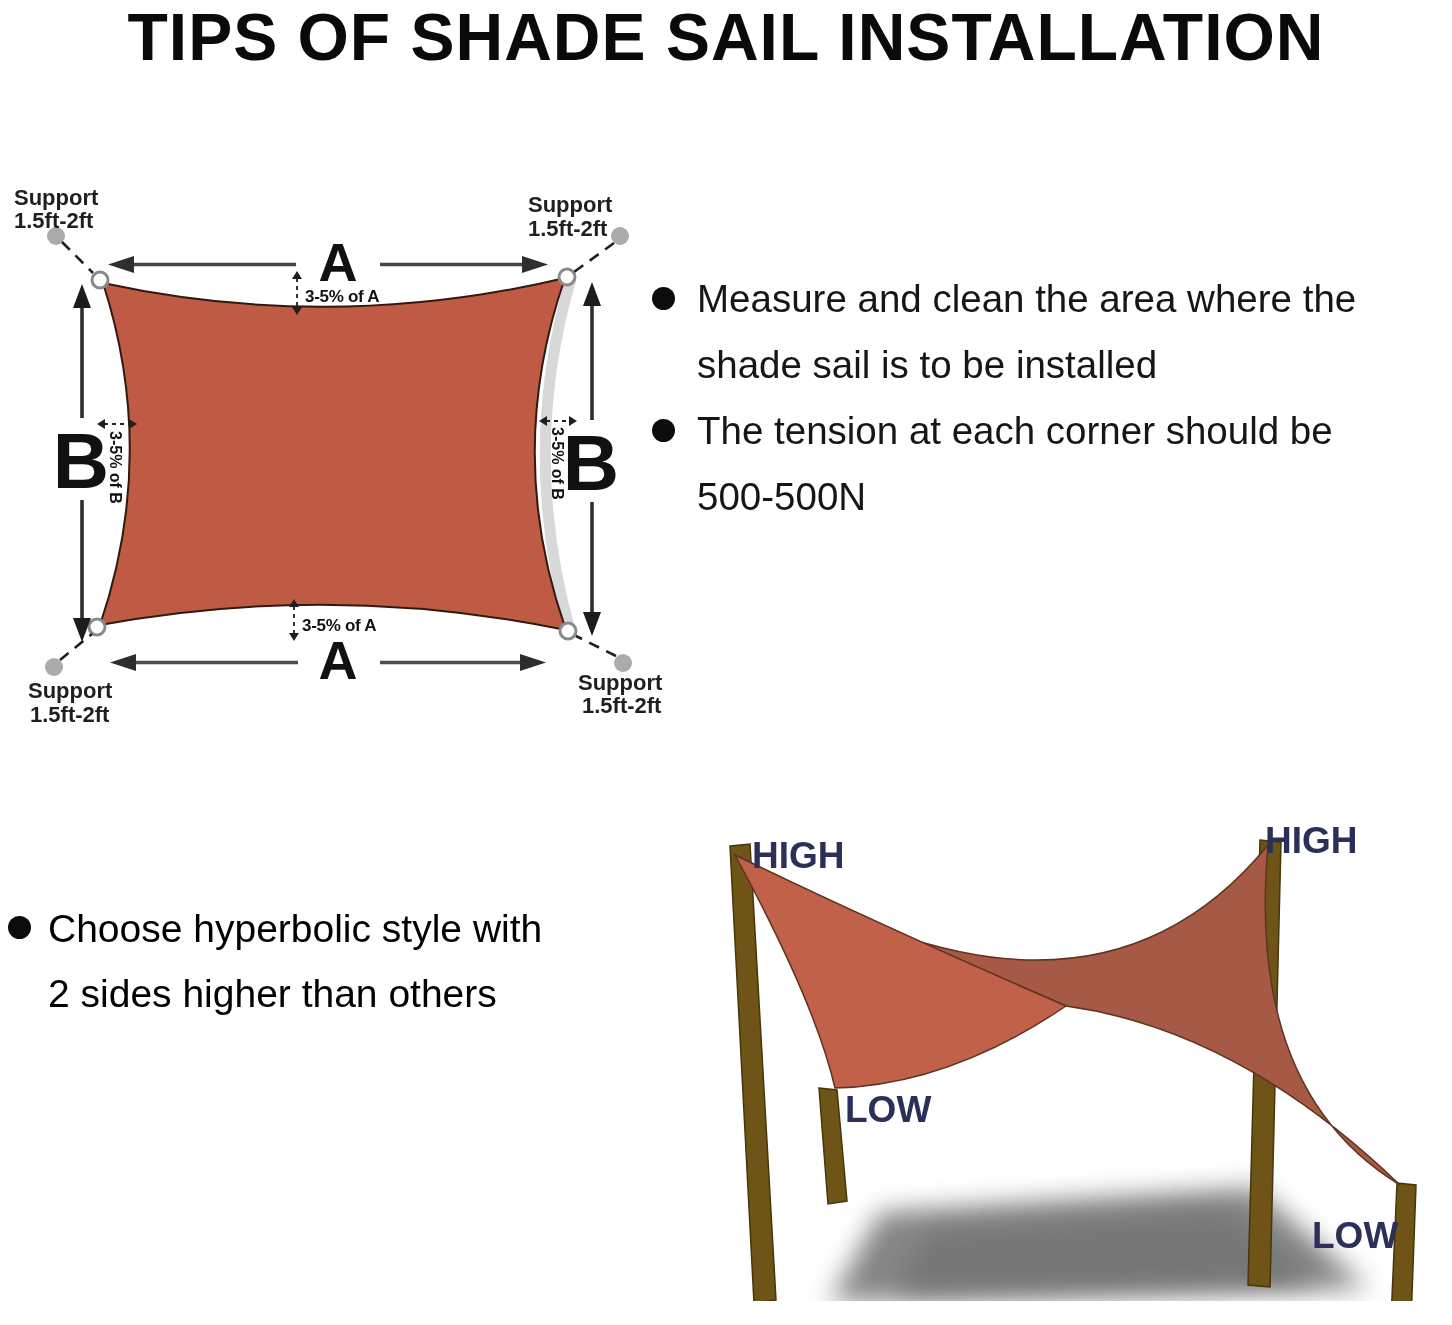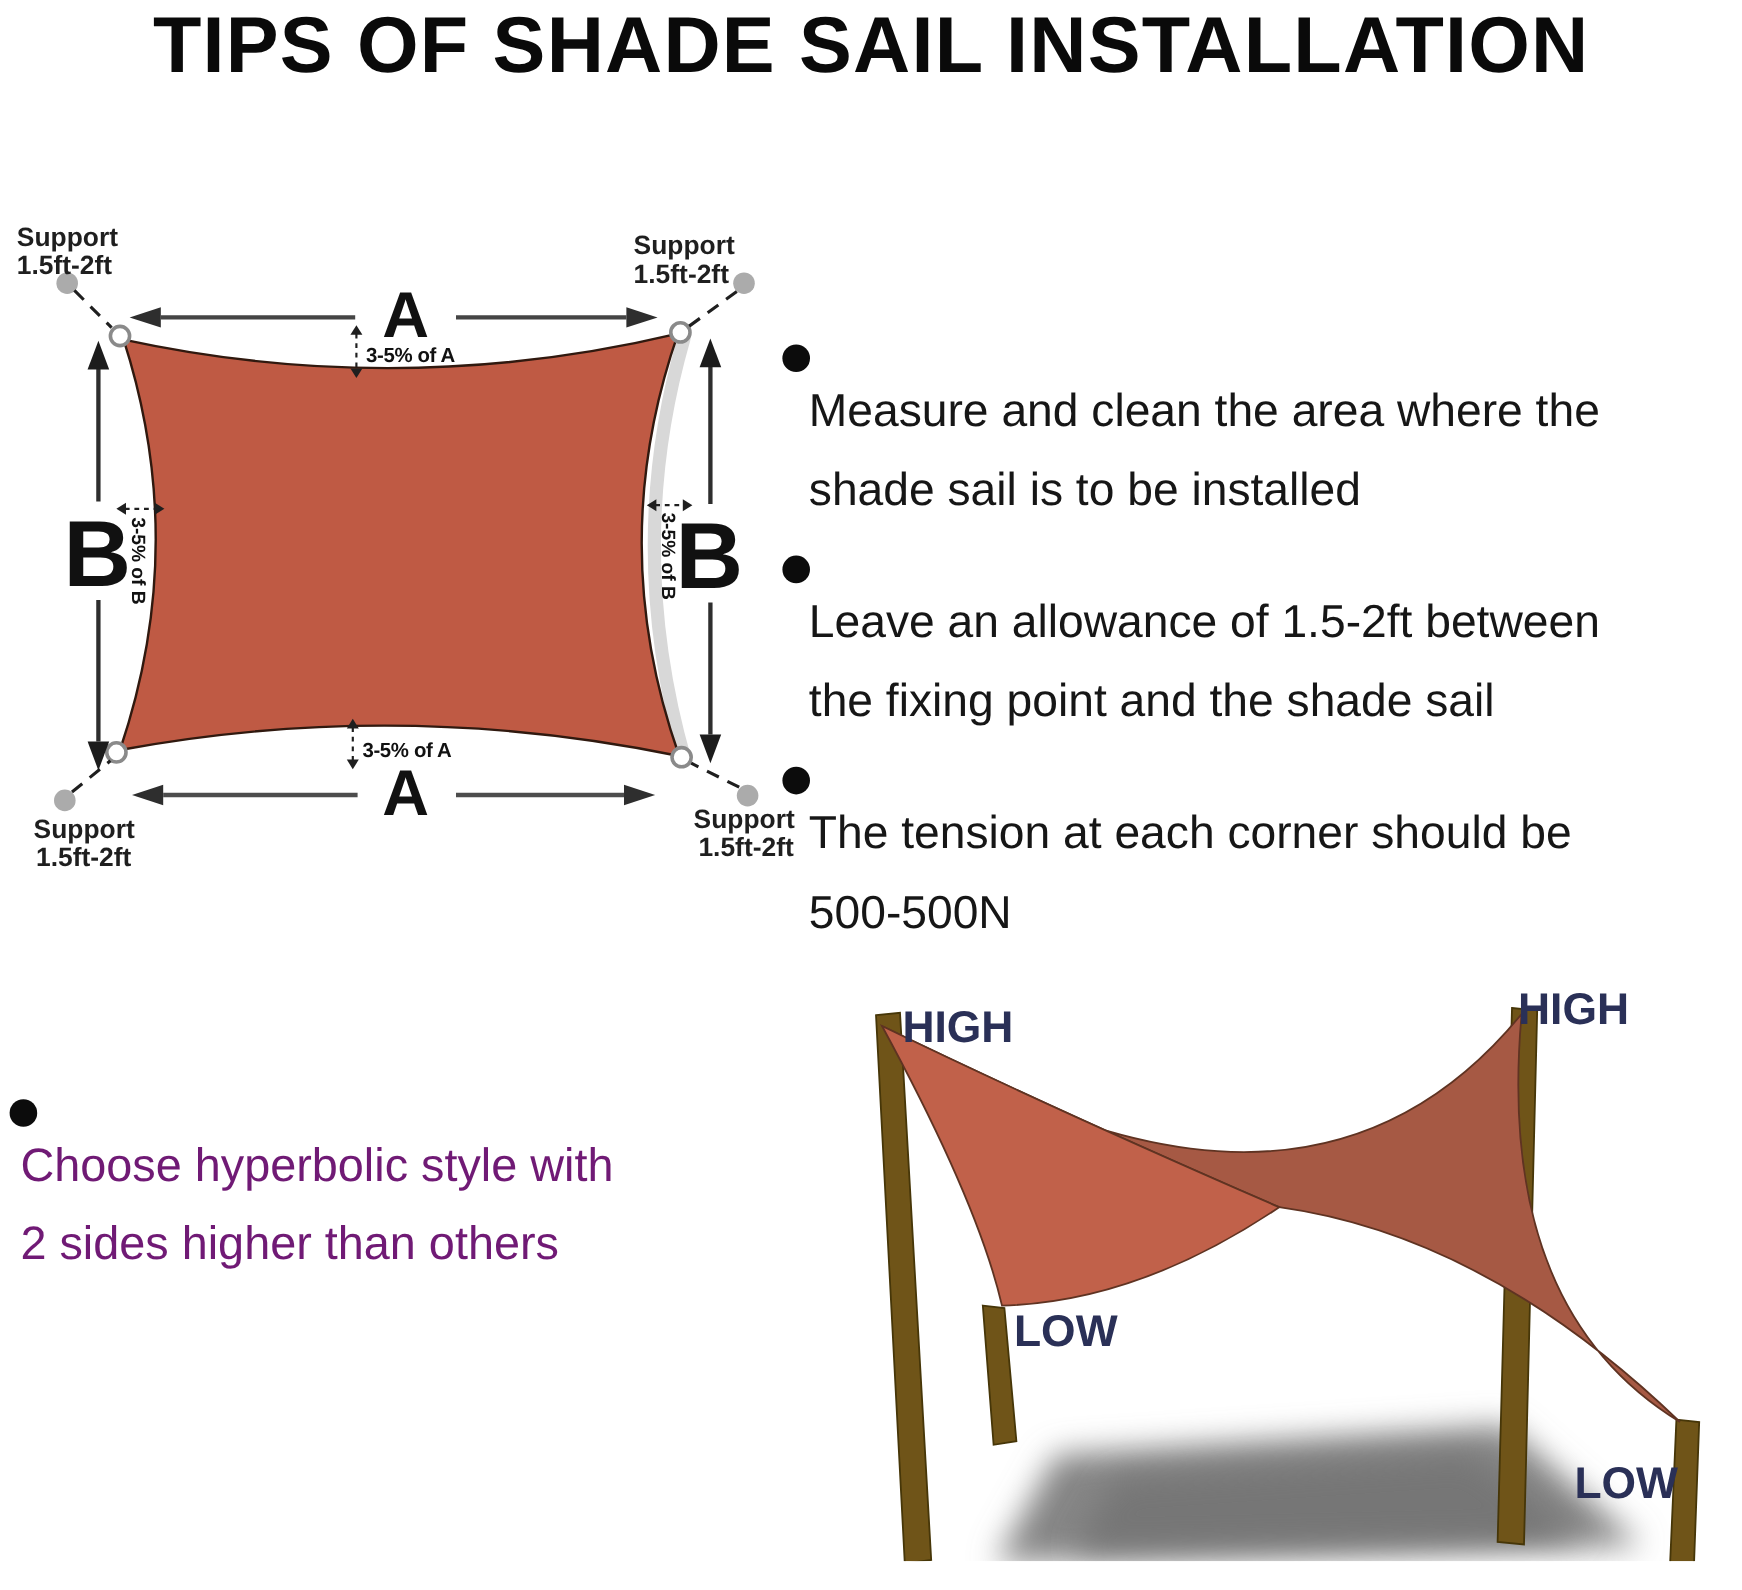--- a/index.html
+++ b/index.html
@@ -8,34 +8,34 @@
     font-family:"Liberation Sans", sans-serif; overflow:hidden; color:#141414;
   }
   .title {
     position:absolute; top:0px; left:0; width:100%; margin:0;
     text-align:center; font-size:66px; font-weight:800; letter-spacing:1px;
     color:#0a0a0a; white-space:nowrap; line-height:1.0; padding-top:4px;
   }
   ul.tips { position:absolute; list-style:none; margin:0; padding:0; }
   .tips-top { left:652px; top:266px; width:800px; }
   .tips-bottom { left:0px; top:896px; width:650px; }
-  li.tip { display:flex; align-items:flex-start;flex-direction:column; }
+  li.tip { display:flex; align-items:flex-start; }
   .tip .dot {
     flex:0 0 auto; width:23px; height:23px; border-radius:50%;
     background:#0c0c0c;
   }
   .tips-top .tip .dot { margin-top:21px; }
   .tips-top .tip .text {
     margin-left:22px; font-size:38.5px; line-height:66px;
     white-space:pre-line; color:#161616;
   }
   .tips-bottom .tip .dot { margin-left:8px; margin-top:20px; }
   .tips-bottom .tip .text {
     margin-left:17px; font-size:39px; line-height:65px;
-    white-space:pre-line; color:#701a75;
+    white-space:pre-line; color:#000000;
   }
   .diagram-svg { position:absolute; left:0px; top:150px; }
   .illustration-svg { position:absolute; left:680px; top:780px; }
   svg text { font-family:"Liberation Sans", sans-serif; }
 </style>
 </head>
 <body>
 
 <div class="page">
 
@@ -137,25 +137,20 @@
   </svg>
 
   <ul class="tips tips-top">
     <li class="tip">
       <span class="dot"></span>
       <div class="text">Measure and clean the area where the
 shade sail is to be installed</div>
     </li>
     <li class="tip">
       <span class="dot"></span>
-      <div class="text">Leave an allowance of 1.5-2ft between
-the fixing point and the shade sail</div>
-    </li>
-    <li class="tip">
-      <span class="dot"></span>
       <div class="text">The tension at each corner should be
 500-500N</div>
     </li>
   </ul>
 
   <ul class="tips tips-bottom">
     <li class="tip">
       <span class="dot"></span>
       <div class="text">Choose hyperbolic style with
 2 sides higher than others</div>

